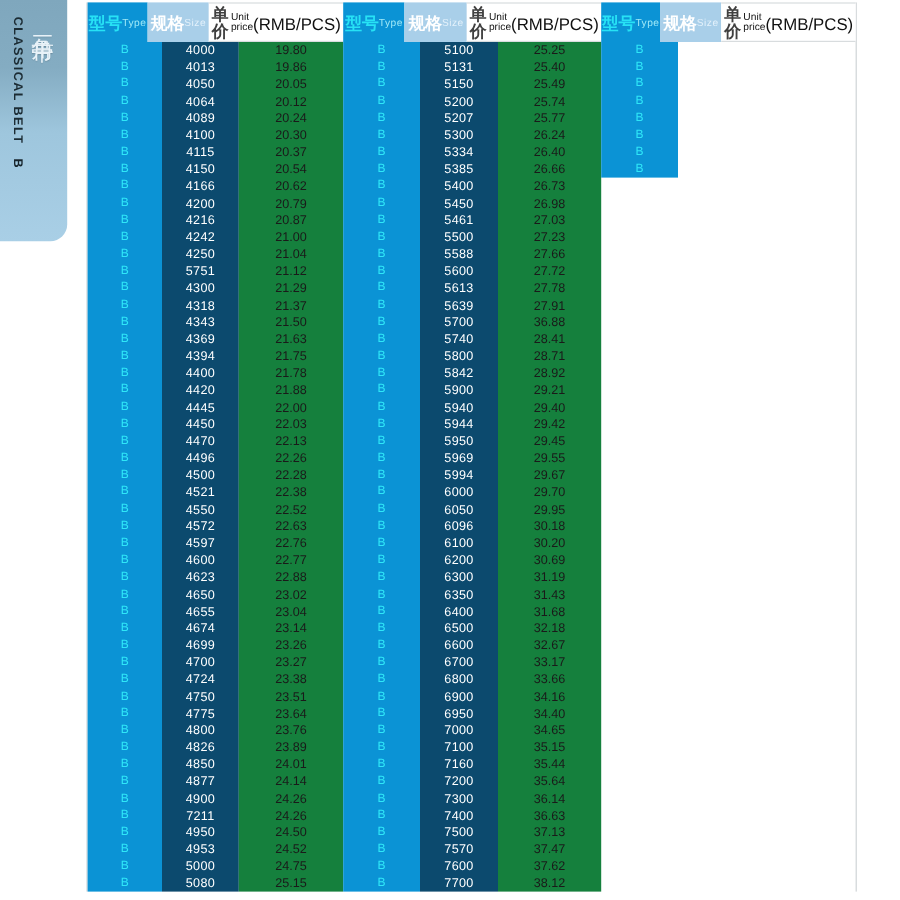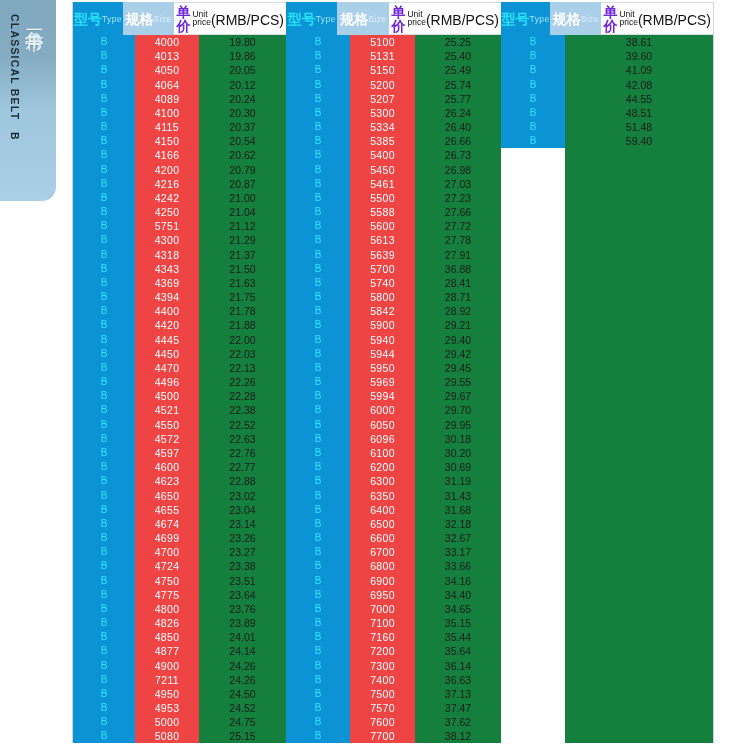--- a/index.html
+++ b/index.html
@@ -95,29 +95,29 @@
   .g3 .hcell.size{width:67px;}
 
   .h-cn{font-size:14px;font-weight:700;}
   .h-en{font-size:8.5px;font-weight:400;margin-top:2px;letter-spacing:.4px;}
   .hcell.type .h-cn{color:#27e2f5;}
   .hcell.type .h-en{color:#9fe9f7;}
   .hcell.size .h-cn{color:#ffffff;}
   .hcell.size .h-en{color:#e3f1fb;}
   .hcell.price{padding:0 2px;}
   .price-line1{display:flex;align-items:baseline;justify-content:center;}
-  .price-line1 .h-cn{color:#6d28d9;font-size:14px;}
+  .price-line1 .h-cn{color:#404040;font-size:14px;}
   .price-line1 .h-en-black{color:#111;font-size:8.5px;margin-left:2px;font-weight:400;}
   .price-line2{color:#111;font-size:14px;margin-top:2px;}
 
   
   .body{display:flex;flex:1;min-height:0;}
   .col{box-sizing:border-box;}
   .col-type{background:#0b93d5;}
-  .col-size{background:#ef4444;}
+  .col-size{background:#0c4a6e;}
   .col-price{background:#15803d;flex:1;}
   .g1 .col-type{width:62px;}
   .g1 .col-size{width:64px;}
   .g2 .col-type{width:64px;}
   .g2 .col-size{width:65px;}
   .g3 .col-type{width:64px;}
   .g3 .col-size{width:67px;}
 
   .cell{
     height:14.18px;line-height:14.18px;
@@ -547,30 +547,18 @@
                 <div class="cell">B</div>
                 <div class="cell">B</div>
                 <div class="cell">B</div>
                 <div class="cell">B</div>
                 <div class="cell">B</div>
                 <div class="cell">B</div>
                 <div class="cell">B</div>
                 <div class="cell">B</div>
               </div>
             </div>
-          <div class="col col-price">
-              <div class="fill">
-                <div class="cell">38.61</div>
-                <div class="cell">39.60</div>
-                <div class="cell">41.09</div>
-                <div class="cell">42.08</div>
-                <div class="cell">44.55</div>
-                <div class="cell">48.51</div>
-                <div class="cell">51.48</div>
-                <div class="cell">59.40</div>
-              </div>
-            </div>
         </div>
       </div>
 
     </div>
   </div>
 </div>
 
 </body></html>

